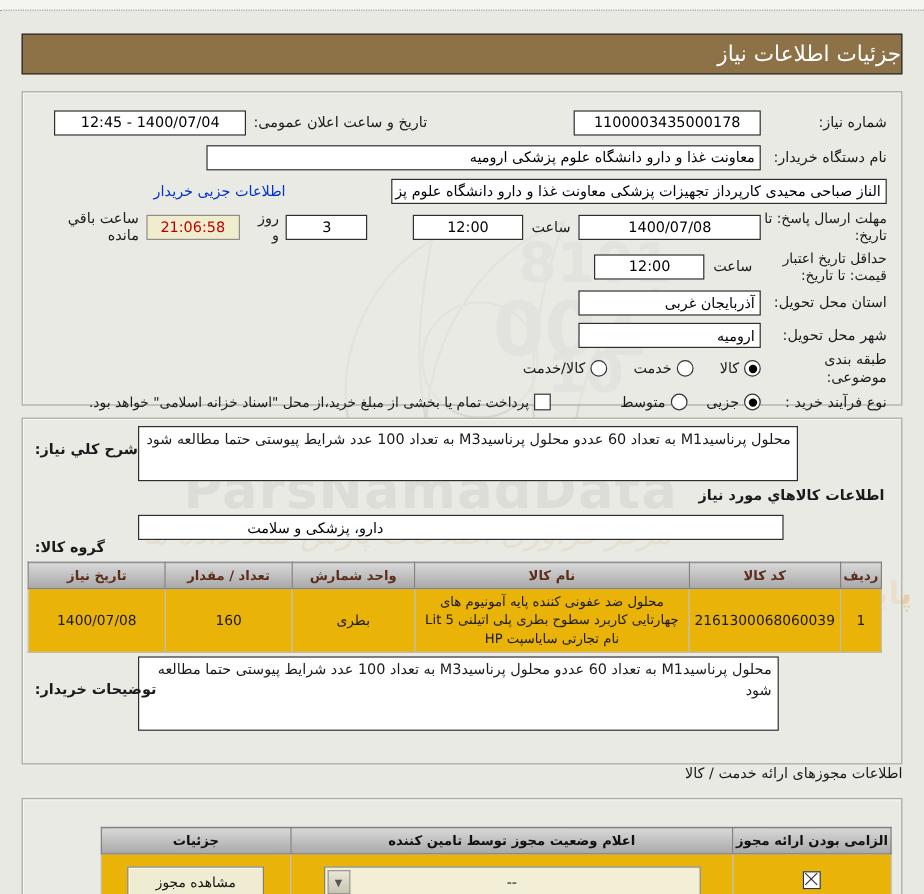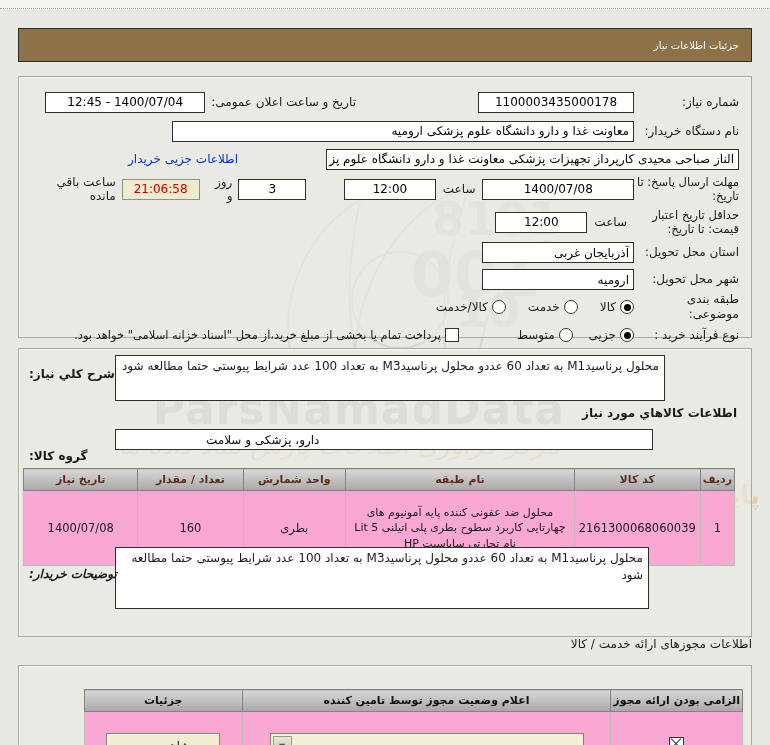--- a/index.html
+++ b/index.html
@@ -7,21 +7,21 @@
     width:770px;height:745px;overflow:hidden;position:relative;
     background:#e9e9e4;
     font-family:"DejaVu Sans",sans-serif;
     font-size:12px;color:#1a1a1a;
     direction:rtl;
   }
   .top-strip{height:8px;background:#f4f4f1;border-bottom:1px dotted #9a9a9a;}
   .title-bar{
     position:absolute;top:28px;right:18px;left:18px;height:32px;
     background:#8d7147;border:1px solid #2b2b2b;color:#ffffff;
-    display:flex;align-items:center;padding-right:12px;font-size:10px;
+    display:flex;align-items:center;padding-right:0;font-size:18px;
     z-index:3;
   }
   .panel{
     position:absolute;right:18px;left:18px;
     background:rgba(235,235,230,.6);
     border:1px solid #a9a9a3;
     box-shadow:inset 1px 1px 0 #f7f7f4;
     z-index:2;
   }
   .panel1{top:76px;height:262px;padding:10px 12px 0 8px;box-sizing:border-box;}
@@ -51,22 +51,22 @@
   .lrow{position:absolute;display:flex;}
   table{border-collapse:collapse;}
   .gtable{width:100%;}
   .gtable th{
     background:linear-gradient(#d8d8d8,#a8a8a8);
     border:1px solid #828282;font-size:11px;padding:4px 2px;
   }
   .items th{color:#5c2d1d;}
   .lic th{color:#111;}
   .gtable td{
-    background:#f9a8d4;border:1px solid #bdbdb8;border-top:none;
-    font-size:11.5px;text-align:center;vertical-align:middle;padding:14px 4px;
+    background:#eab308;border:1px solid #bdbdb8;border-top:none;
+    font-size:11.5px;text-align:center;vertical-align:middle;padding:3px 4px;
   }
   .btn{
     background:#efecd2;border:1px solid #82827a;height:24px;min-width:112px;
     display:inline-flex;align-items:center;justify-content:center;font-size:11.5px;color:#111;
     box-shadow:inset 1px 1px 0 #fbf9ea;
   }
   .dd{
     background:#f2efd6;border:1px solid #82827a;height:24px;width:312px;
     display:flex;align-items:center;position:relative;margin:0 auto;
   }
@@ -208,40 +208,40 @@
   <div class="lrow" style="top:80px;right:98px;left:96px;">
     <div class="inp" style="flex:1;justify-content:flex-end;padding-left:90px;">دارو، پزشکی و سلامت</div>
   </div>
   <div class="llabel" style="position:absolute;top:84px;left:10px;font-weight:bold;margin-top:16px;">گروه کالا:</div>
 
   <table class="gtable items" style="position:absolute;top:119px;right:16px;left:4px;width:auto;">
     <tbody>
         <tr>
       <th style="width:4.5%">ردیف</th>
       <th style="width:14.5%">کد کالا</th>
-      <th style="width:34%">نام طبقه</th>
+      <th style="width:34%">نام کالا</th>
       <th style="width:15%">واحد شمارش</th>
       <th style="width:15.5%">تعداد / مقدار</th>
       <th style="width:16.5%">تاریخ نیاز</th>
     </tr>
     <tr>
       <td>1</td>
       <td>2161300068060039</td>
       <td style="font-size:11px;line-height:1.4;">محلول ضد عفونی کننده پایه آمونیوم های چهارتایی کاربرد سطوح بطری پلی اتیلنی 5 Lit نام تجارتی سایاسپت HP</td>
       <td>بطری</td>
       <td>160</td>
       <td>1400/07/08</td>
     </tr>
   </tbody>
     </table>
 
   <div class="lrow" style="top:198px;right:102px;left:96px;">
     <div class="txtarea" style="flex:1;height:56px;text-align:right;">محلول پرناسیدM1 به تعداد 60 عددو محلول پرناسیدM3 به تعداد 100 عدد شرایط پیوستی حتما مطالعه شود</div>
   </div>
-  <div class="llabel" style="position:absolute;top:218px;left:10px;font-weight:bold;font-style:italic;">توضیحات خریدار:</div>
+  <div class="llabel" style="position:absolute;top:218px;left:10px;font-weight:bold;">توضیحات خریدار:</div>
 </div>
 
 <div style="position:absolute;top:637px;right:18px;z-index:2;">اطلاعات مجوزهای ارائه خدمت / کالا</div>
 
 <div class="panel panel3">
   <table class="gtable lic" style="position:absolute;top:23px;right:8px;left:25px;width:auto;">
     <tbody>
         <tr>
       <th style="width:20%">الزامی بودن ارائه مجوز</th>
       <th style="width:56%">اعلام وضعیت مجوز توسط تامین کننده</th>

